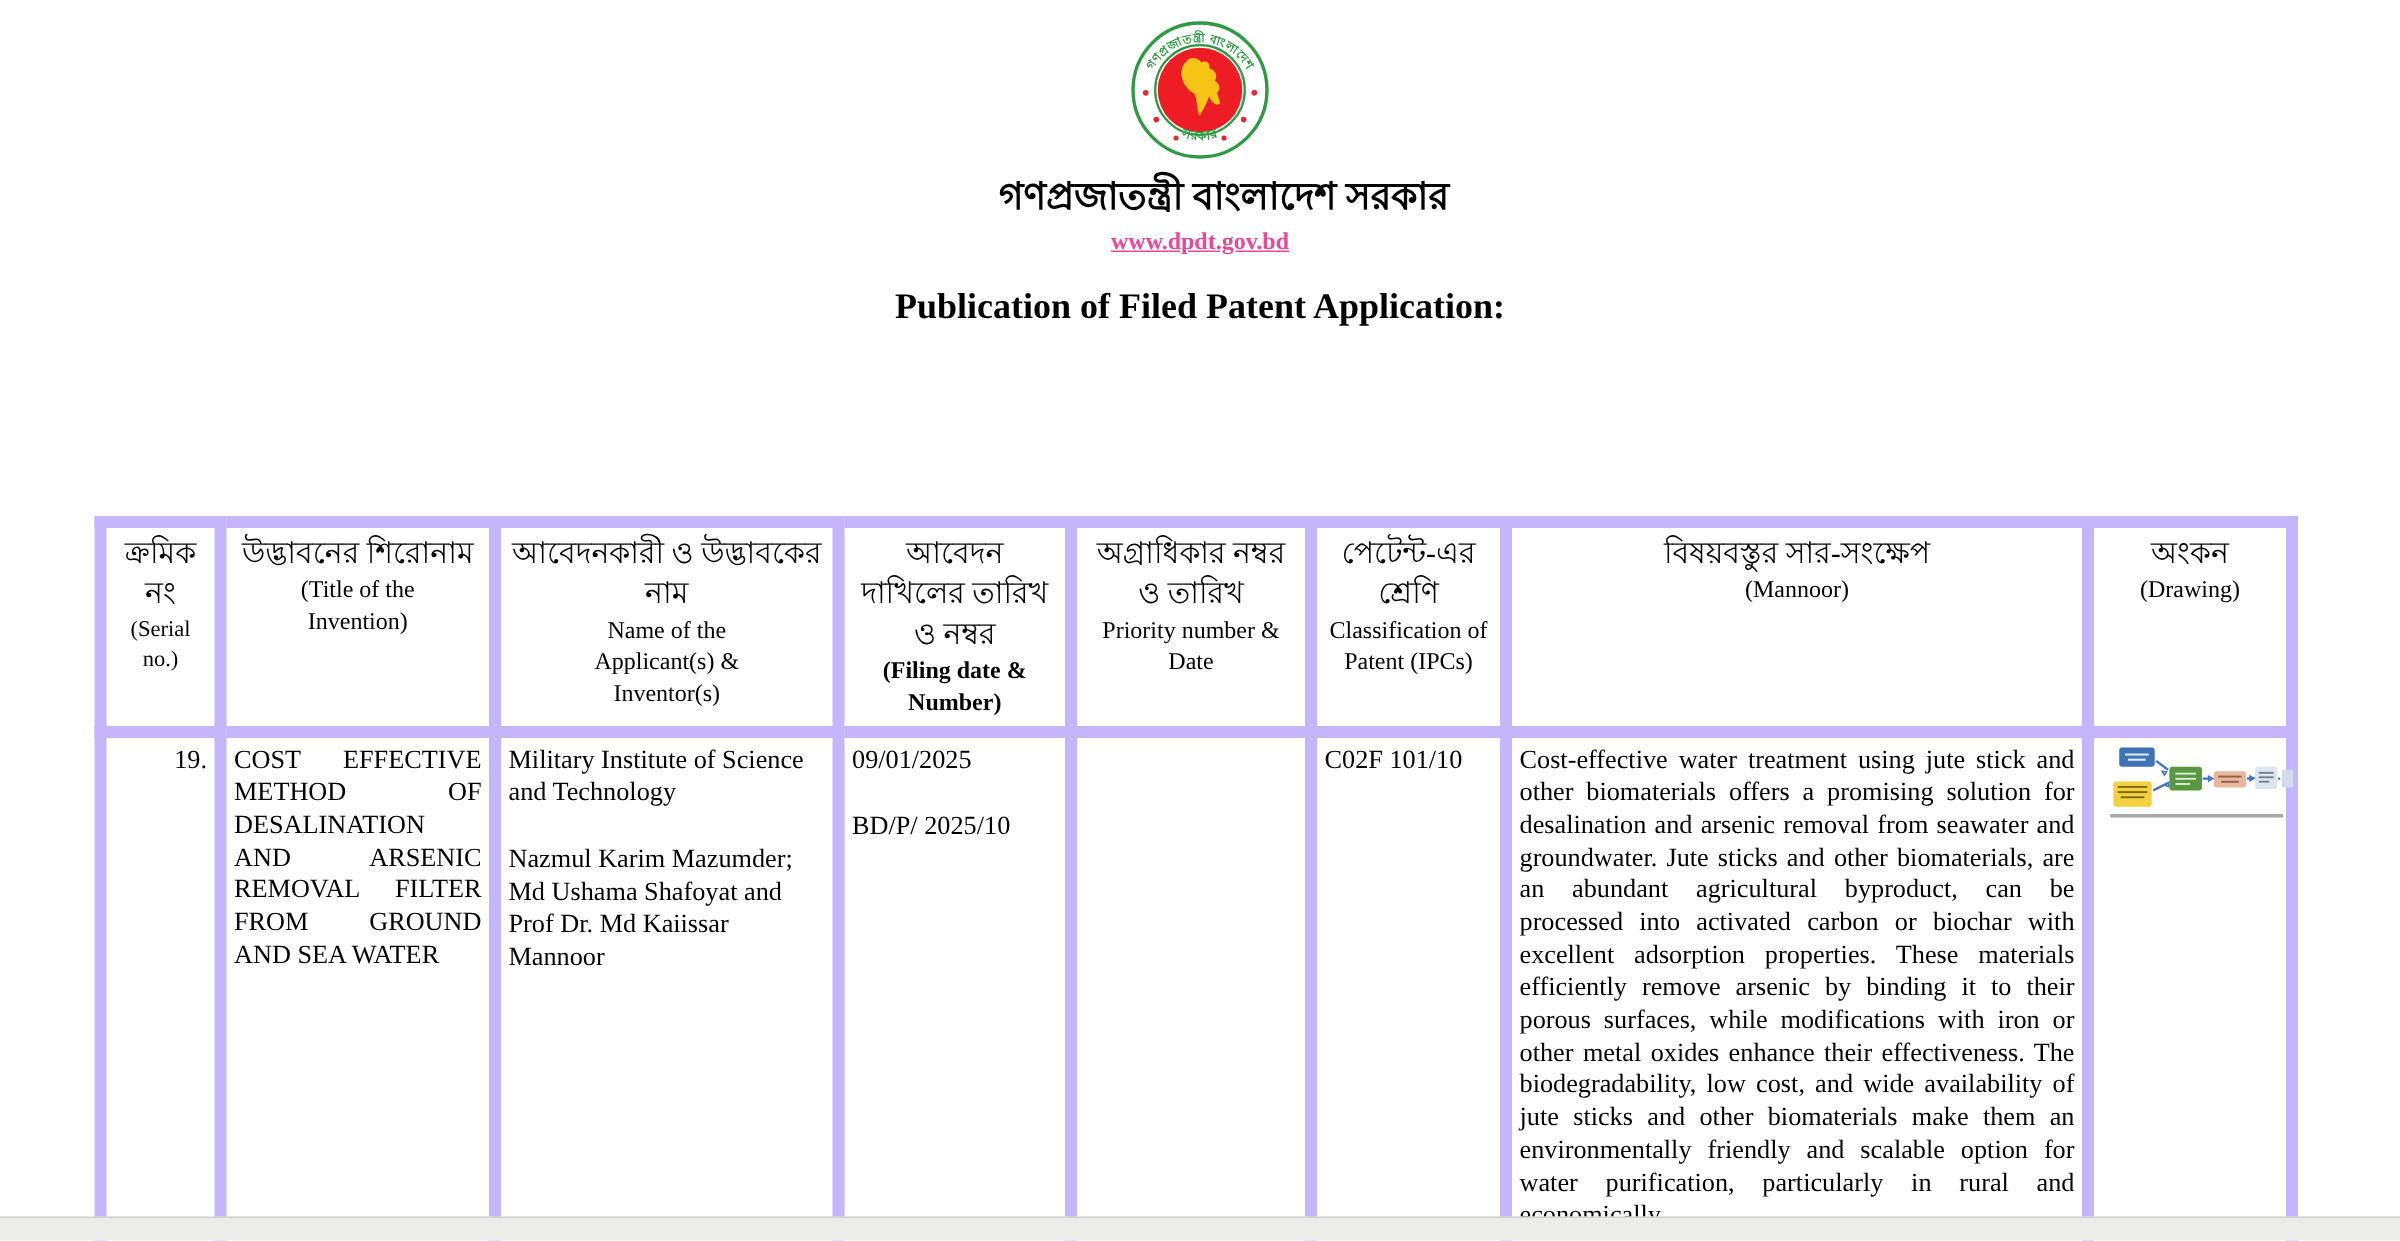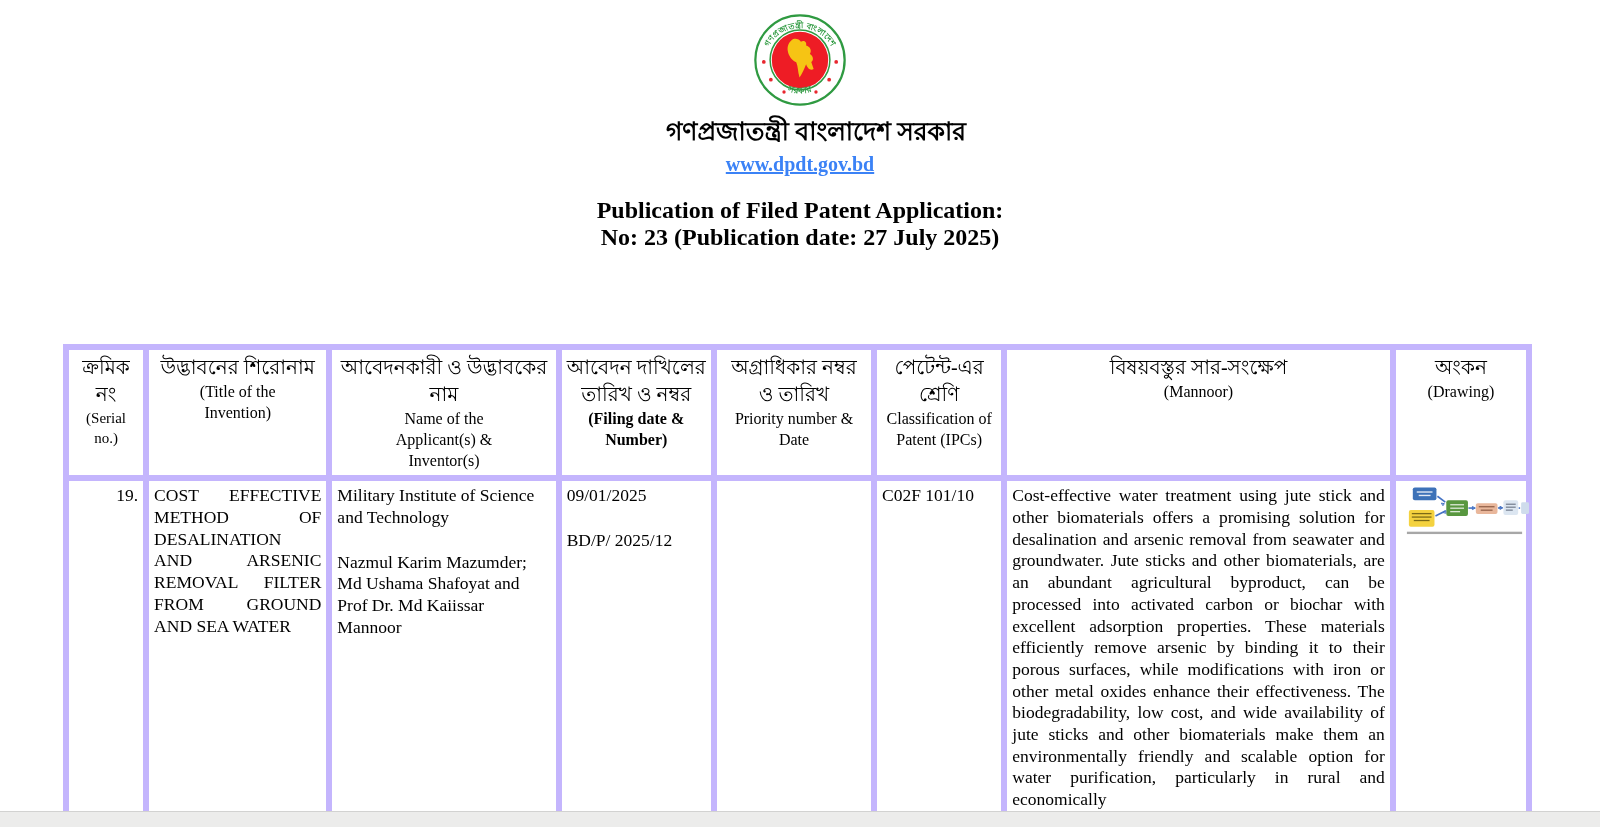--- a/index.html
+++ b/index.html
@@ -5,27 +5,27 @@
   html,body{margin:0;padding:0;}
   body{
     width:1600px;height:827px;position:relative;overflow:hidden;
     background:#ffffff;color:#000;
     font-family:"Liberation Serif", serif;
   }
   .doc-header{text-align:center;padding-top:13px;}
   .emblem-wrap{display:flex;justify-content:center;}
   .org-line1{font-size:25px;font-weight:bold;margin-top:11px;line-height:1.15;padding-left:32px;}
   .org-line2,.org-line3,.org-line4{font-size:22px;margin-top:5px;line-height:1.1;}
-  .website{display:inline-block;font-size:20px;font-weight:bold;text-decoration:underline;margin-top:6px;color:#3b82f6;}
+  .website{display:inline-block;font-size:16px;font-weight:bold;text-decoration:underline;margin-top:6px;color:#ec4899;}
   .doc-title{text-align:center;font-weight:bold;font-size:24px;line-height:27px;margin-top:21px;}
   table.pub{
     position:absolute;left:63px;top:344px;width:1469px;
     border-collapse:collapse;table-layout:fixed;
   }
-  table.pub td{border:6px solid #c4b5fd;vertical-align:top;padding:4px 5px;}
+  table.pub td{border:8px solid #c4b5fd;vertical-align:top;padding:4px 5px;}
   tr.hdr{height:122px;}
   tr.hdr td{text-align:center;}
   .bn{font-size:20px;line-height:1.35;}
   .en{font-size:16px;line-height:1.3;margin:1px auto 0 auto;}
   .c1 .bn{max-width:62px;margin:0 auto;}
   .c1 .en{font-size:15px;max-width:58px;text-align:center;}
   .c2 .en{max-width:125px;}
   .c3 .en{max-width:142px;}
   .c4 .bn{max-width:155px;margin:0 auto;}
   .c4 .en{max-width:135px;font-weight:bold;}
@@ -83,21 +83,20 @@
           <circle cx="67" cy="84" r="1.8" fill="#e8262e"></circle>
         </g>
       </svg>
     </div>
 
     <div class="org-line1">গণপ্রজাতন্ত্রী বাংলাদেশ সরকার</div>
     <div><a href="#" class="website">www.dpdt.gov.bd</a></div>
 
     <div class="doc-title">
       <div>Publication of Filed Patent Application:</div>
-      <div>No: 23 (Publication date: 27 July 2025)</div>
     </div>
   </div>
 
   <table class="pub">
     <colgroup>
       <col style="width:80px">
         <col style="width:183px">
         <col style="width:229px">
       <col style="width:155px">
         <col style="width:160px">
@@ -145,21 +144,21 @@
         <td class="serial">19.</td>
         <td class="titlecell">COST EFFECTIVE METHOD OF DESALINATION AND ARSENIC REMOVAL FILTER FROM GROUND AND SEA WATER</td>
         <td class="applicant">
           <div>Military Institute of Science and Technology</div>
           <div class="gap"></div>
           <div>Nazmul Karim Mazumder; Md Ushama Shafoyat and Prof Dr. Md Kaiissar Mannoor</div>
         </td>
         <td class="filing">
           <div>09/01/2025</div>
           <div class="gap"></div>
-          <div>BD/P/ 2025/12</div>
+          <div>BD/P/ 2025/10</div>
         </td>
         <td></td>
         <td class="classif">C02F 101/10</td>
         <td class="abstract">Cost-effective water treatment using jute stick and other biomaterials offers a promising solution for desalination and arsenic removal from seawater and groundwater. Jute sticks and other biomaterials, are an abundant agricultural byproduct, can be processed into activated carbon or biochar with excellent adsorption properties. These materials efficiently remove arsenic by binding it to their porous surfaces, while modifications with iron or other metal oxides enhance their effectiveness. The biodegradability, low cost, and wide availability of jute sticks and other biomaterials make them an environmentally friendly and scalable option for water purification, particularly in rural and economically</td>
         <td class="drawing">
           <svg width="128" height="54" viewBox="0 0 130 54">
             <g>
               <rect x="12" y="2" width="24" height="13" rx="2" fill="#3d72b8"></rect>
               <rect x="16" y="6" width="16" height="1.4" fill="rgba(255,255,255,0.85)"></rect>
               <rect x="18" y="9.5" width="12" height="1.4" fill="rgba(255,255,255,0.85)"></rect>

